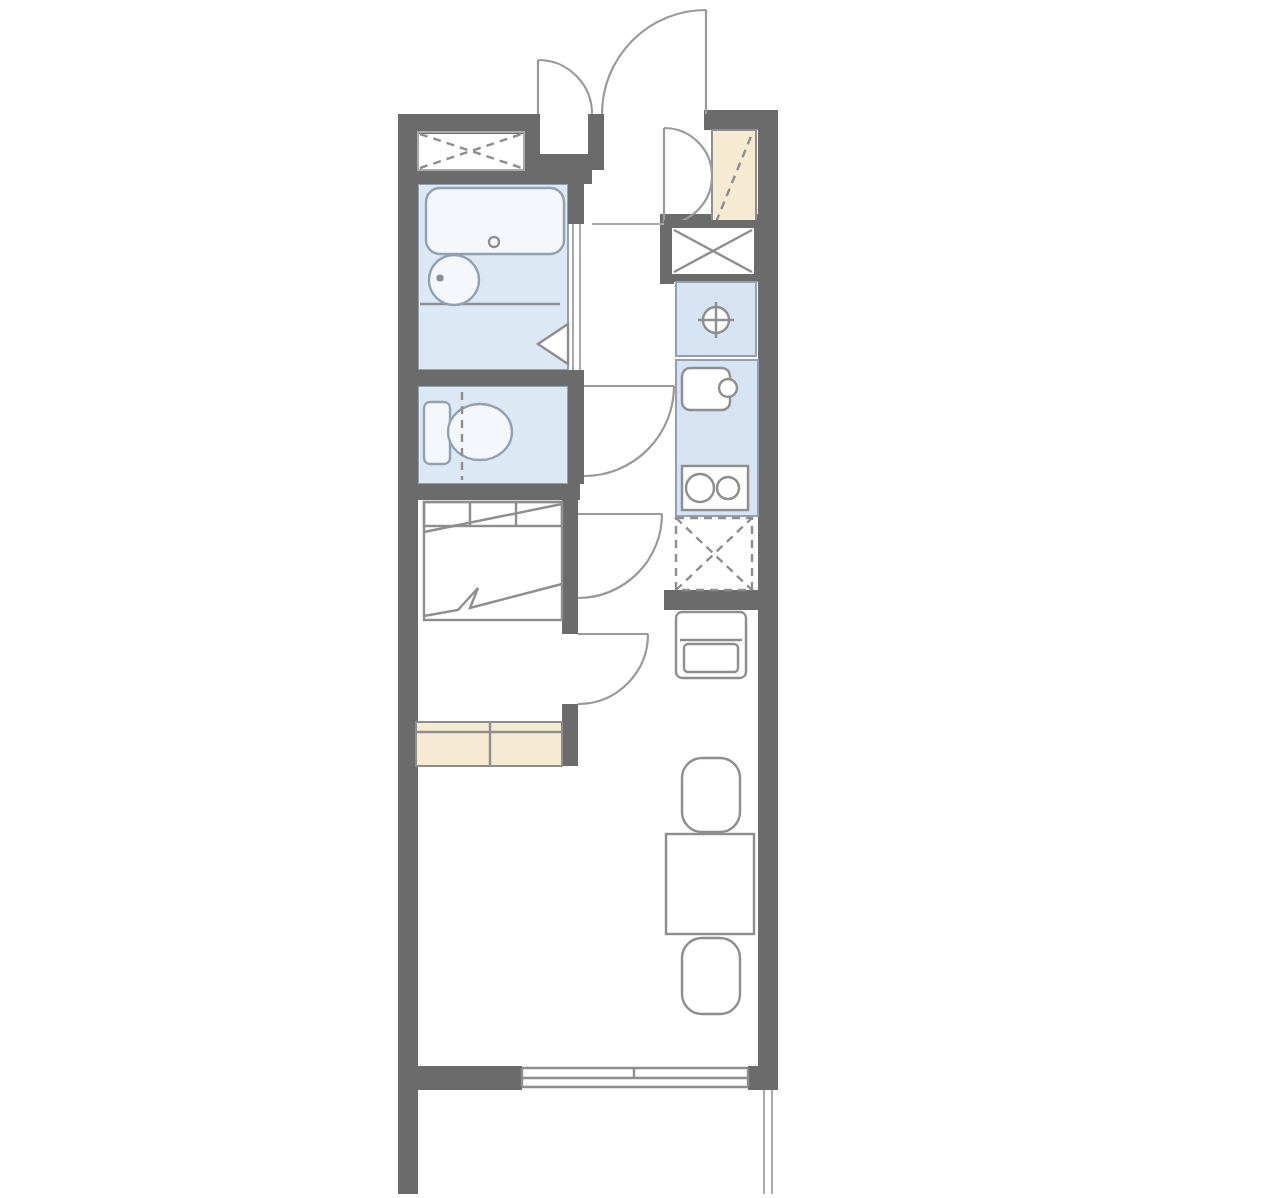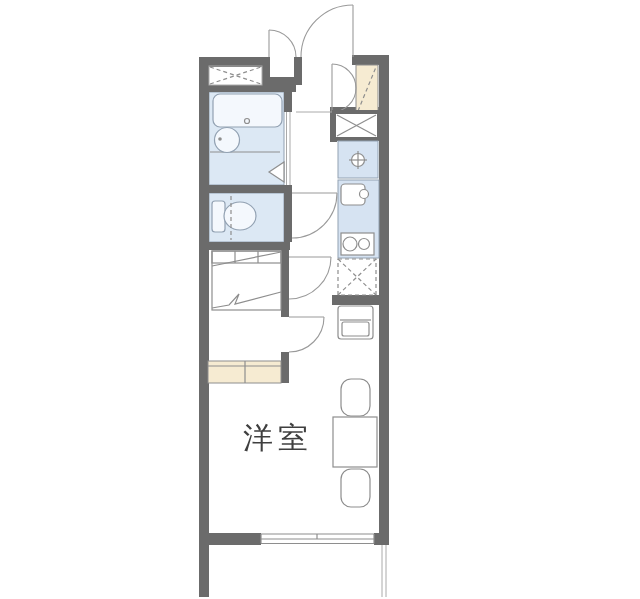--- a/index.html
+++ b/index.html
@@ -194,14 +194,13 @@
     <line class="thin" x1="261" y1="534" x2="261" y2="543.5"></line>
     <line class="thin" x1="374" y1="534" x2="374" y2="543.5"></line>
     <line class="thin" x1="317" y1="534" x2="317" y2="539"></line>
   </g>
   <g>
     <line class="thinlight" x1="382" y1="545" x2="382" y2="597"></line>
     <line class="thinlight" x1="386" y1="545" x2="386" y2="597"></line>
   </g>
 </svg>
 
-  <div class="room-label">洋室</div>
 </div>
 
 </body></html>

